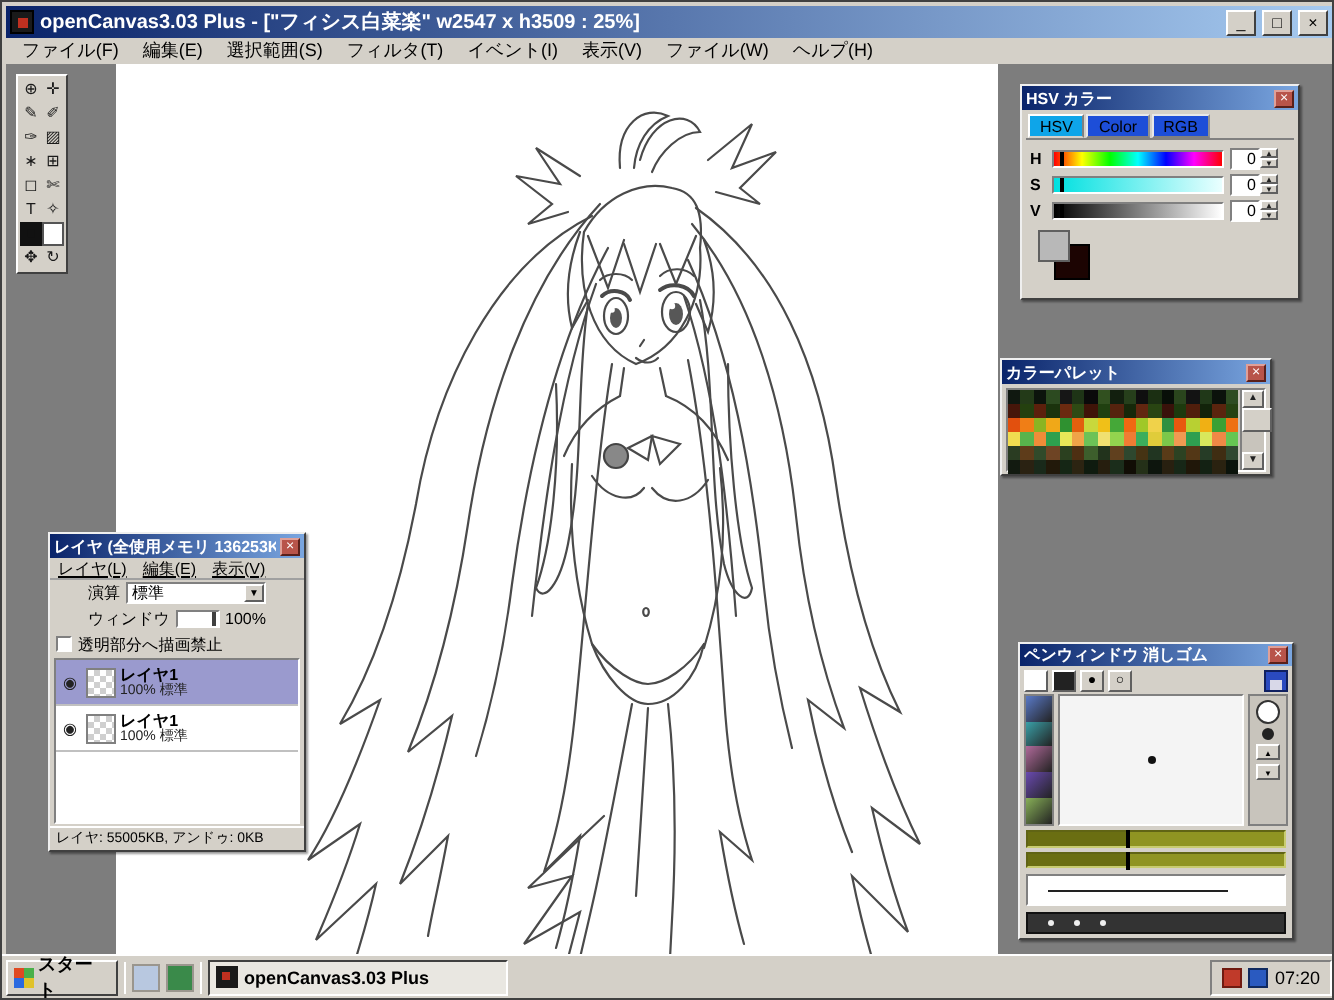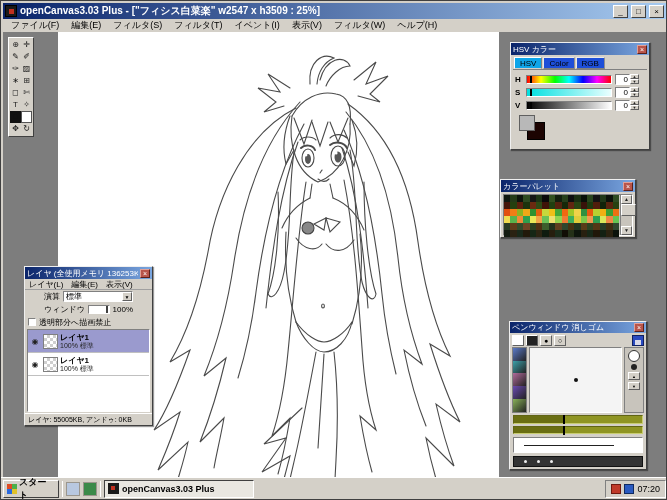--- a/index.html
+++ b/index.html
@@ -23,21 +23,21 @@
   
   .toolbox{position:absolute;left:5px;top:5px;width:26px;background:#d4d0c8;border:1px solid;border-color:#fff #404040 #404040 #fff;padding:1px;}
   .toolgrid{display:grid;grid-template-columns:11px 11px;}
   .tool{width:11px;height:12px;font-size:8px;line-height:12px;text-align:center;color:#1a1a1a;overflow:hidden;}
   .tool.fg{background:#111;color:#111;}
   .tool.bg{background:#fff;border:1px solid #555;color:#fff;}
 
   
   .win{position:absolute;background:#d4d0c8;border:1px solid;border-color:#efefef #404040 #404040 #efefef;box-shadow:1px 1px 1px rgba(0,0,0,.4);}
   .wtitle{height:12px;background:linear-gradient(90deg,#0a246a,#7aa6e0);color:#fff;display:flex;align-items:center;padding:0 2px;gap:2px;}
-  .wtitle .t{flex:1;font-size:8px;font-weight:normal;white-space:nowrap;overflow:hidden;}
+  .wtitle .t{flex:1;font-size:8px;font-weight:bold;white-space:nowrap;overflow:hidden;}
   .closebox{width:10px;height:9px;background:#b8544a;border:1px solid;border-color:#e0a098 #5a201a #5a201a #e0a098;
     color:#fff;font-size:7px;line-height:7px;text-align:center;flex:0 0 auto;}
 
   
   .hsvwin{left:507px;top:10px;width:140px;height:108px;}
   .tabs{display:flex;gap:1px;padding:2px 3px 0 3px;}
   .tab{font-size:8px;padding:0 5px;height:12px;line-height:12px;background:#0ea5e9;border:1px solid;border-color:#fff #808080 #d4d0c8 #fff;}
   .tab.inactive{border-color:#e8e8e8 #909090 #808080 #e8e8e8;background:#1d4ed8;}
   .hsvrows{border-top:1px solid #808080;margin:0 2px;padding-top:3px;}
   .srow{display:flex;align-items:center;gap:3px;padding:1px 2px;}
@@ -60,21 +60,21 @@
   .palbody{display:flex;margin:2px;border:1px solid;border-color:#808080 #fff #fff #808080;background:#c8c4bc;height:42px;}
   .palgrid{display:grid;grid-template-columns:repeat(18,6.4px);grid-auto-rows:7px;width:116px;}
   .swatch{width:6.4px;height:7px;}
   .vscroll{width:12px;display:flex;flex-direction:column;background:#c8c4bc;border-left:1px solid #808080;}
   .vscroll .sb{height:9px;background:#d4d0c8;border:1px solid;border-color:#fff #606060 #606060 #fff;font-size:5px;line-height:7px;text-align:center;color:#222;}
   .vscroll .thumb{flex:0 0 12px;background:#d4d0c8;border:1px solid;border-color:#fff #606060 #606060 #fff;}
   .vscroll .track{flex:1;}
 
   
   .laywin{left:21px;top:234px;width:129px;height:160px;display:flex;flex-direction:column;}
-  .laymenu{display:flex;height:11px;align-items:center;border-bottom:1px solid #a0a0a0;}
+  .laymenu{display:flex;height:11px;align-items:center;border-bottom:1px solid #a0a0a0;text-decoration:underline;}
   .laymenu span{font-size:8px;padding:0 4px;white-space:nowrap;}
   .lrow{display:flex;align-items:center;gap:3px;padding:1px 19px;height:13px;}
   .lrow .lab{font-size:8px;white-space:nowrap;}
   .dropdown{flex:1;height:11px;background:#fff;border:1px solid;border-color:#808080 #fff #fff #808080;display:flex;align-items:center;}
   .dropdown .dval{flex:1;font-size:8px;padding-left:2px;}
   .dropdown .dbtn{width:10px;height:9px;background:#d4d0c8;border:1px solid;border-color:#fff #606060 #606060 #fff;font-size:5px;line-height:8px;text-align:center;}
   .opbox{width:28px;height:9px;background:#fff;border:1px solid;border-color:#808080 #fff #fff #808080;position:relative;}
   .opbox::after{content:"";position:absolute;right:1px;top:0;width:2px;height:7px;background:#404040;}
   .chkrow{display:flex;align-items:center;gap:3px;padding:0 3px;height:12px;}
   .chk{width:8px;height:8px;background:#fff;border:1px solid;border-color:#808080 #fff #fff #808080;}
@@ -146,25 +146,25 @@
     <div class="apicon"></div>
     <div class="ttext">openCanvas3.03 Plus - ["フィシス白菜楽" w2547 x h3509 : 25%]</div>
     <div class="winbtn">_</div>
     <div class="winbtn">□</div>
     <div class="winbtn">×</div>
   </div>
 
   <div class="menubar">
       <span>ファイル(F)</span>
       <span>編集(E)</span>
-      <span>フィルタ(S)</span>
+      <span>選択範囲(S)</span>
       <span>フィルタ(T)</span>
       <span>イベント(I)</span>
       <span>表示(V)</span>
-      <span>フィルタ(W)</span>
+      <span>ファイル(W)</span>
       <span>ヘルプ(H)</span>
     </div>
 
   <div class="workarea">
 
     <div class="canvas">
       <svg width="441" height="447" viewBox="0 0 441 447" style="display:block" fill="none" stroke="#4a4a4a" stroke-width="1.1" stroke-linecap="round">
 
         <path d="M252,52 C250,30 264,20 276,26 C266,30 260,40 259,52"></path>
         <path d="M262,48 C268,26 286,22 292,34 C282,34 272,44 268,54"></path>

